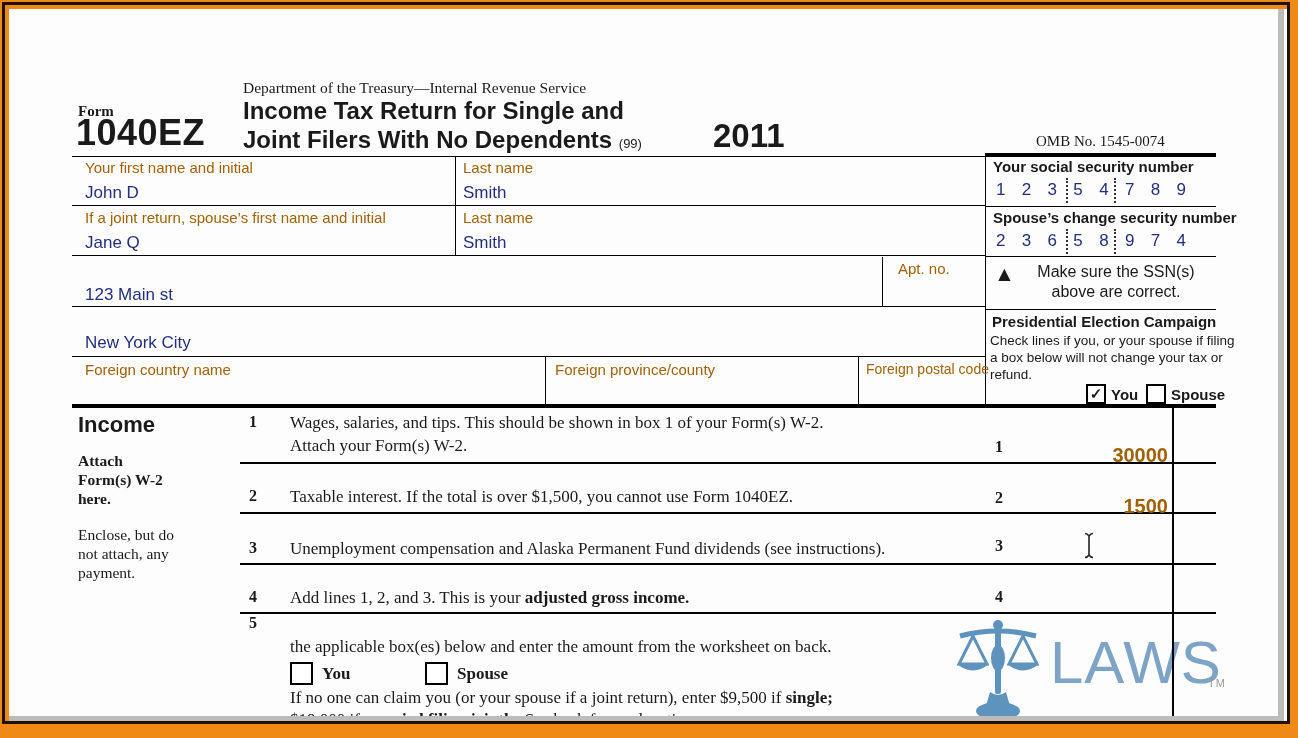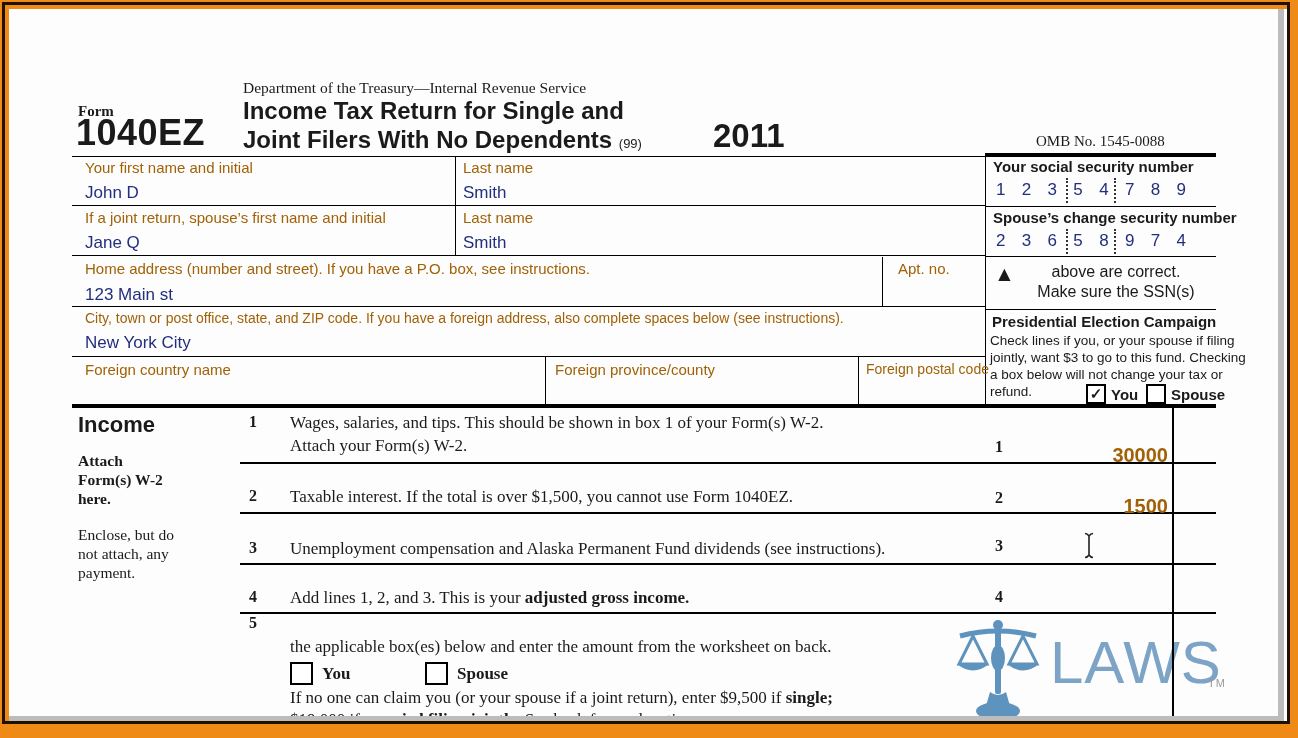--- a/index.html
+++ b/index.html
@@ -39,21 +39,21 @@
 
 <div class="canvas">
 
   <div class="abs serif b" style="left:78px;top:103px;font-size:15px;">Form</div>
   <div class="abs sans b" style="left:76px;top:112px;font-size:36px;letter-spacing:0.5px;">1040EZ</div>
   <div class="abs serif" style="left:243px;top:79px;font-size:15.5px;">Department of the Treasury—Internal Revenue Service</div>
   <div class="abs sans b" style="left:243px;top:97px;font-size:24px;">Income Tax Return for Single and</div>
   <div class="abs sans b" style="left:243px;top:126px;font-size:24px;"><span>Joint Filers With No Dependents</span>
     <span style="font-size:13px;font-weight:normal;">(99)</span></div>
   <div class="abs sans b" style="left:713px;top:117px;font-size:33px;">2011</div>
-  <div class="abs serif" style="left:1036px;top:133px;font-size:15px;">OMB No. 1545-0088</div>
+  <div class="abs serif" style="left:1036px;top:133px;font-size:15px;">OMB No. 1545-0074</div>
 
   <div class="rule" style="left:72px;top:156px;width:913px;height:1px;"></div>
   <div class="rule" style="left:985px;top:153px;width:231px;height:4px;"></div>
   <div class="rule" style="left:72px;top:205px;width:913px;height:1px;"></div>
   <div class="rule" style="left:985px;top:206px;width:231px;height:1px;"></div>
   <div class="rule" style="left:72px;top:255px;width:913px;height:1px;"></div>
   <div class="rule" style="left:985px;top:256px;width:231px;height:1px;"></div>
   <div class="rule" style="left:72px;top:306px;width:913px;height:1px;"></div>
   <div class="rule" style="left:985px;top:309px;width:231px;height:1px;"></div>
   <div class="rule" style="left:72px;top:356px;width:913px;height:1px;"></div>
@@ -72,25 +72,23 @@
   <div class="abs lbl" style="left:85px;top:159px;">Your first name and initial</div>
   <div class="abs lbl" style="left:463px;top:159px;">Last name</div>
   <div class="abs navy val" style="left:85px;top:183px;">John D</div>
   <div class="abs navy val" style="left:463px;top:183px;">Smith</div>
 
   <div class="abs lbl" style="left:85px;top:209px;">If a joint return, spouse’s first name and initial</div>
   <div class="abs lbl" style="left:463px;top:209px;">Last name</div>
   <div class="abs navy val" style="left:85px;top:233px;">Jane Q</div>
   <div class="abs navy val" style="left:463px;top:233px;">Smith</div>
 
-  <div class="abs lbl" style="left:85px;top:260px;">Home address (number and street). If you have a P.O. box, see instructions.</div>
   <div class="abs lbl" style="left:898px;top:260px;">Apt. no.</div>
   <div class="abs navy val" style="left:85px;top:285px;">123 Main st</div>
 
-  <div class="abs lbl" style="left:85px;top:310px;font-size:14px;">City, town or post office, state, and ZIP code. If you have a foreign address, also complete spaces below (see instructions).</div>
   <div class="abs navy val" style="left:85px;top:333px;">New York City</div>
 
   <div class="abs lbl" style="left:85px;top:361px;">Foreign country name</div>
   <div class="abs lbl" style="left:555px;top:361px;">Foreign province/county</div>
   <div class="abs lbl" style="left:866px;top:361px;font-size:14px;">Foreign postal code</div>
 
   <div class="abs ssnlbl" style="left:993px;top:158px;">Your social security number</div>
   <div class="abs digits navy" style="left:996px;top:180px;width:190px;">
     <span>1</span>
       <span>2</span>
@@ -113,28 +111,27 @@
       <span>8</span>
       <span>9</span>
       <span>7</span>
       <span>4</span>
   </div>
   <div class="dotsep" style="left:1066px;top:229px;"></div>
   <div class="dotsep" style="left:1114px;top:229px;"></div>
 
   <div class="abs" style="left:994px;top:262px;font-size:21px;">▲</div>
   <div class="abs" style="left:1020px;top:262px;width:192px;text-align:center;font-size:16px;line-height:20px;">
+    <div>Make sure the SSN(s)</div>
     <div>above are correct.</div>
-    <div>Make sure the SSN(s)</div>
   </div>
 
   <div class="abs b" style="left:992px;top:313px;font-size:15px;">Presidential Election Campaign</div>
   <div class="abs" style="left:990px;top:332px;">
     <div class="pecline">Check lines if you, or your spouse if filing</div>
-    <div class="pecline">jointly, want $3 to go to this fund. Checking</div>
     <div class="pecline">a box below will not change your tax or</div>
     <div class="pecline">refund.</div>
   </div>
   <div class="cb" style="left:1086px;top:384px;">✓</div>
   <div class="abs b" style="left:1111px;top:386px;font-size:15px;">You</div>
   <div class="cb" style="left:1146px;top:384px;"></div>
   <div class="abs b" style="left:1171px;top:386px;font-size:15px;">Spouse</div>
 
   <div class="abs sans b" style="left:78px;top:412px;font-size:22px;">Income</div>
   <div class="abs serif b" style="left:78px;top:451px;font-size:15.5px;line-height:19px;">

